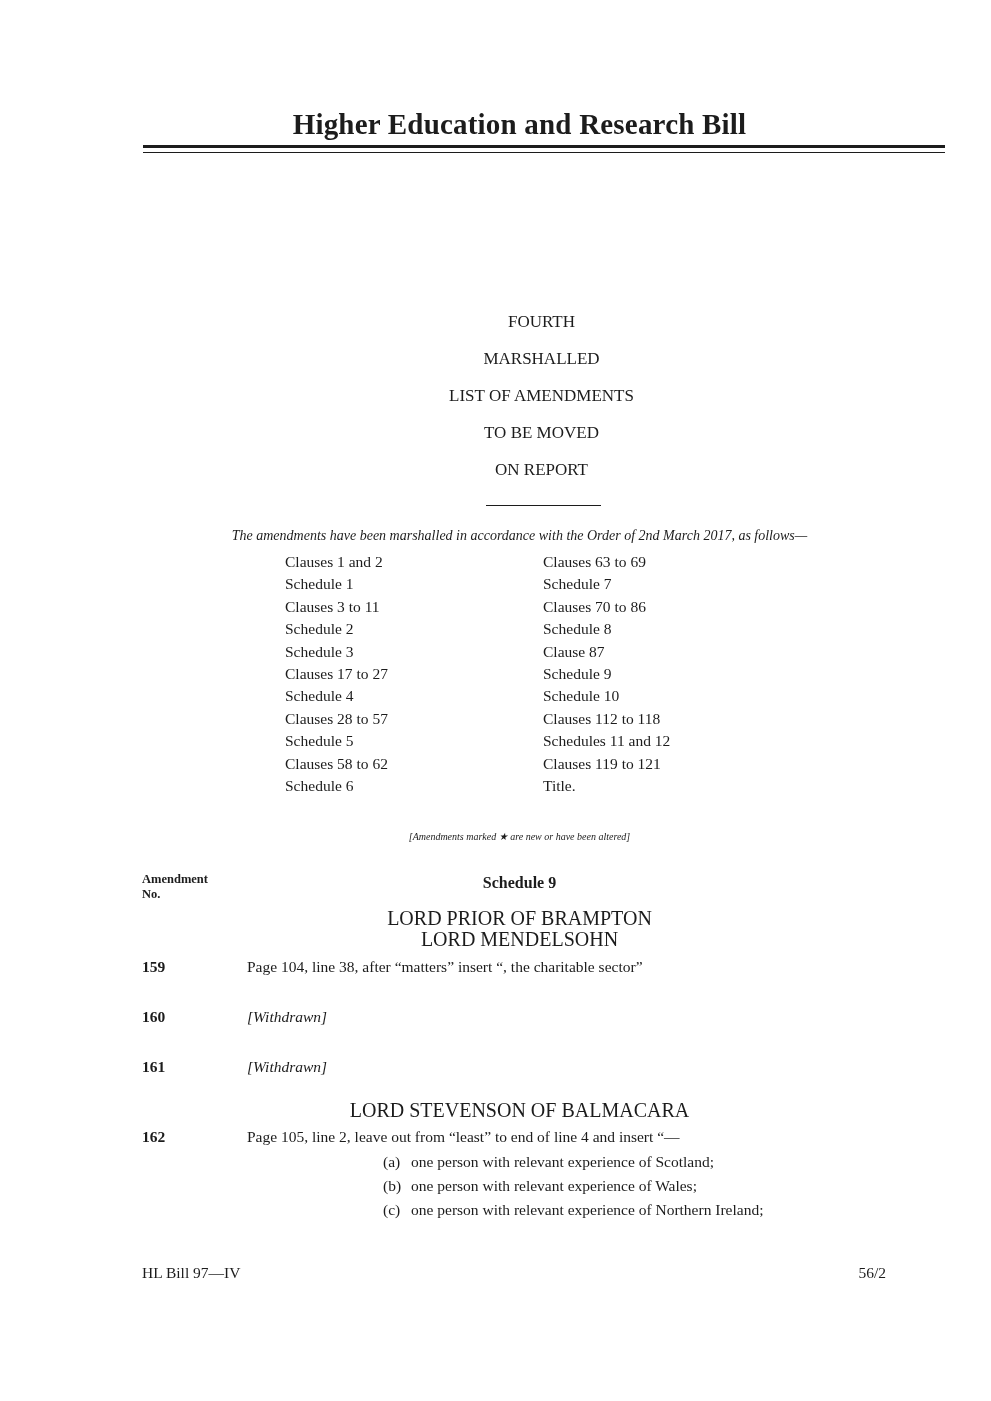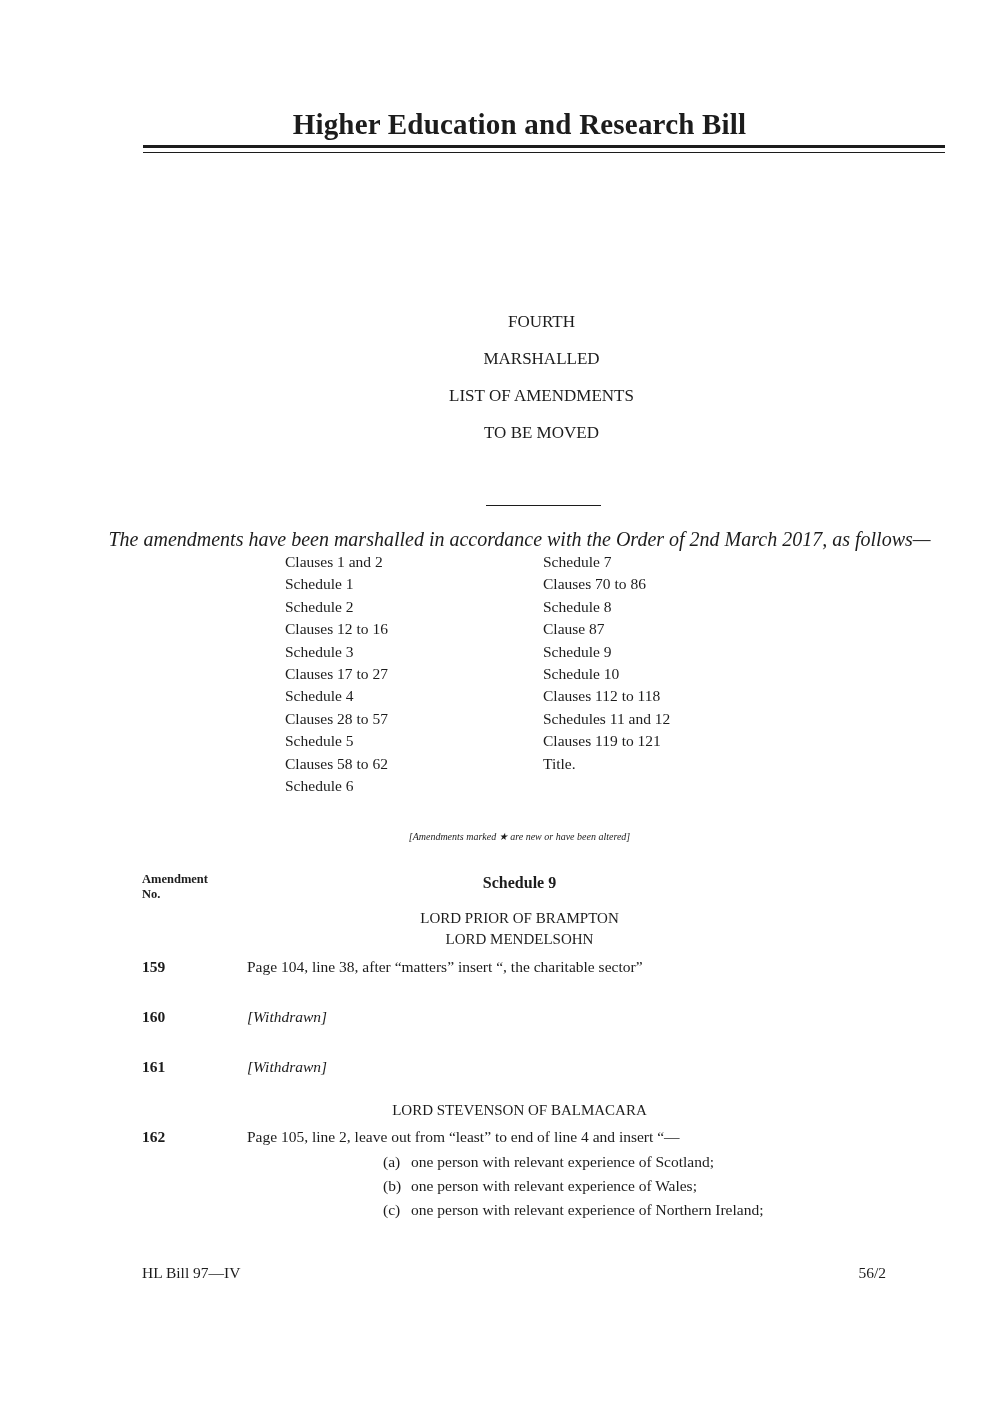--- a/index.html
+++ b/index.html
@@ -31,21 +31,21 @@
     text-align: center; font-size: 17px; line-height: 37px; padding-left: 44px;
   }
 
   .section-divider {
     position: absolute; top: 505px; left: 438px; width: 115px;
     border-top: 1px solid #1c1c1c;
   }
 
   .marshal-note {
     position: absolute; top: 528px; left: 0; width: 100%;
-    text-align: center; font-style: italic; font-size: 20px;
+    text-align: center; font-style: italic; font-size: 14px;
   }
 
   .order-cols {
     position: absolute; top: 551px; left: 237px;
     display: flex; font-size: 15.5px; line-height: 22.4px;
   }
   .order-col { width: 258px; }
 
   .star-note {
     position: absolute; top: 831px; left: 0; width: 100%;
@@ -57,21 +57,21 @@
     font-weight: bold; font-size: 12.5px; line-height: 15px;
   }
 
   .schedule-heading {
     position: absolute; top: 874px; left: 0; width: 100%;
     text-align: center; font-weight: bold; font-size: 16px;
   }
 
   .sponsors {
     position: absolute; left: 0; width: 100%;
-    text-align: center; font-size: 15px; line-height: 21px;
+    text-align: center; font-size: 20px; line-height: 21px;
   }
   .sponsors-1 { top: 908px; }
   .sponsors-2 { top: 1100px; }
 
   .amendment {
     position: absolute; left: 94px; right: 95px;
     font-size: 15.5px;
   }
   .amd-no { position: absolute; left: 0; top: 0; font-weight: bold; }
   .amd-text { position: absolute; left: 105px; top: 0; right: 0; }
@@ -102,41 +102,43 @@
 <div class="page">
 
   <h1 class="bill-title">Higher Education and Research Bill</h1>
   <div class="title-rule"></div>
 
   <div class="heading-block">
     <div>FOURTH</div>
     <div>MARSHALLED</div>
     <div>LIST OF AMENDMENTS</div>
     <div>TO BE MOVED</div>
+    <div>ON REPORT</div>
   </div>
 
   <div class="section-divider"></div>
 
   <div class="marshal-note">The amendments have been marshalled in accordance with the Order of 2nd March 2017, as follows—</div>
 
   <div class="order-cols">
     <div class="order-col">
       <div>Clauses 1 and 2</div>
       <div>Schedule 1</div>
+      <div>Clauses 3 to 11</div>
       <div>Schedule 2</div>
-      <div>Clauses 12 to 16</div>
       <div>Schedule 3</div>
       <div>Clauses 17 to 27</div>
       <div>Schedule 4</div>
       <div>Clauses 28 to 57</div>
       <div>Schedule 5</div>
       <div>Clauses 58 to 62</div>
       <div>Schedule 6</div>
     </div>
     <div class="order-col">
+      <div>Clauses 63 to 69</div>
       <div>Schedule 7</div>
       <div>Clauses 70 to 86</div>
       <div>Schedule 8</div>
       <div>Clause 87</div>
       <div>Schedule 9</div>
       <div>Schedule 10</div>
       <div>Clauses 112 to 118</div>
       <div>Schedules 11 and 12</div>
       <div>Clauses 119 to 121</div>
       <div>Title.</div>

